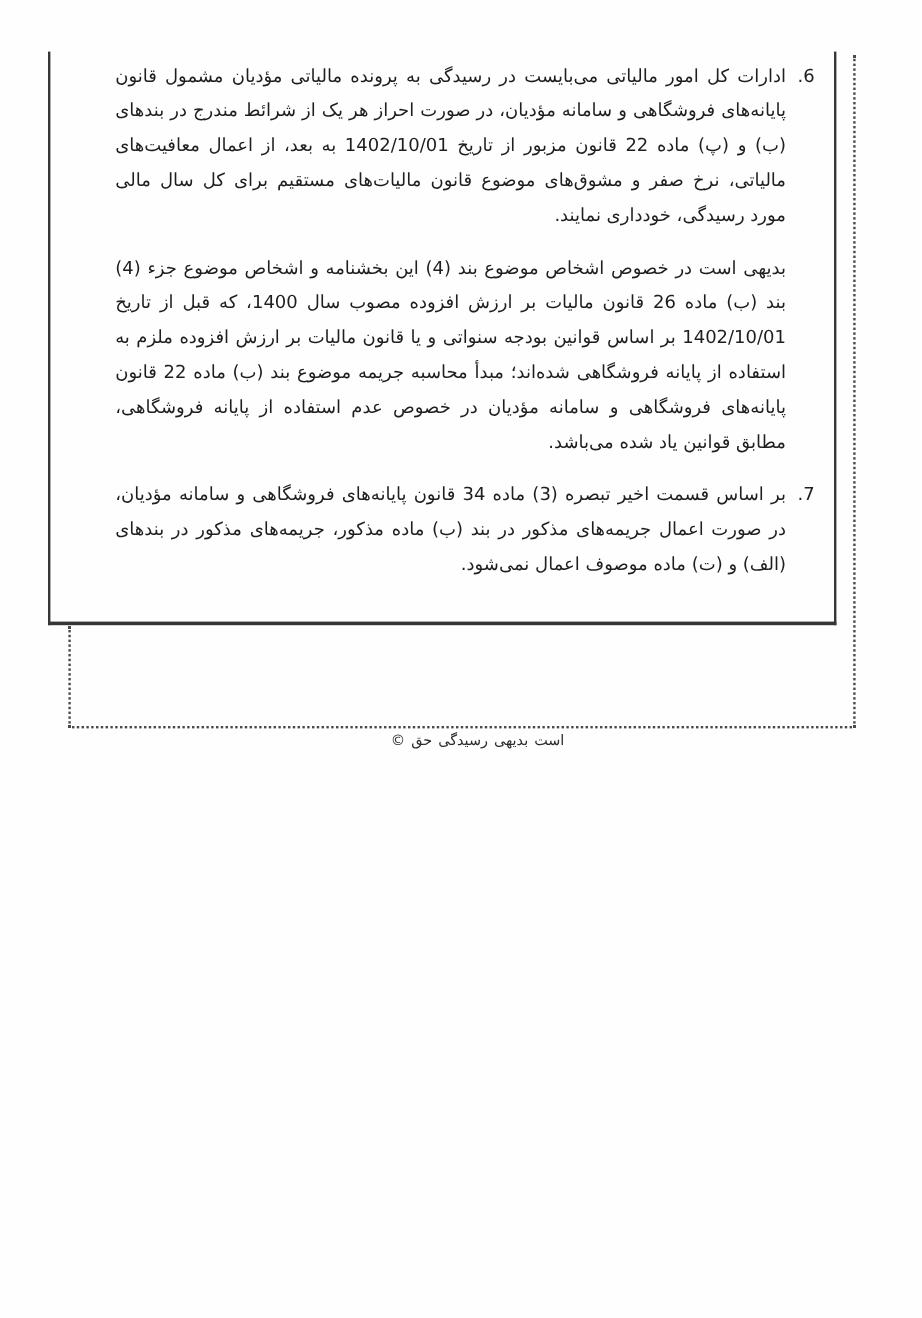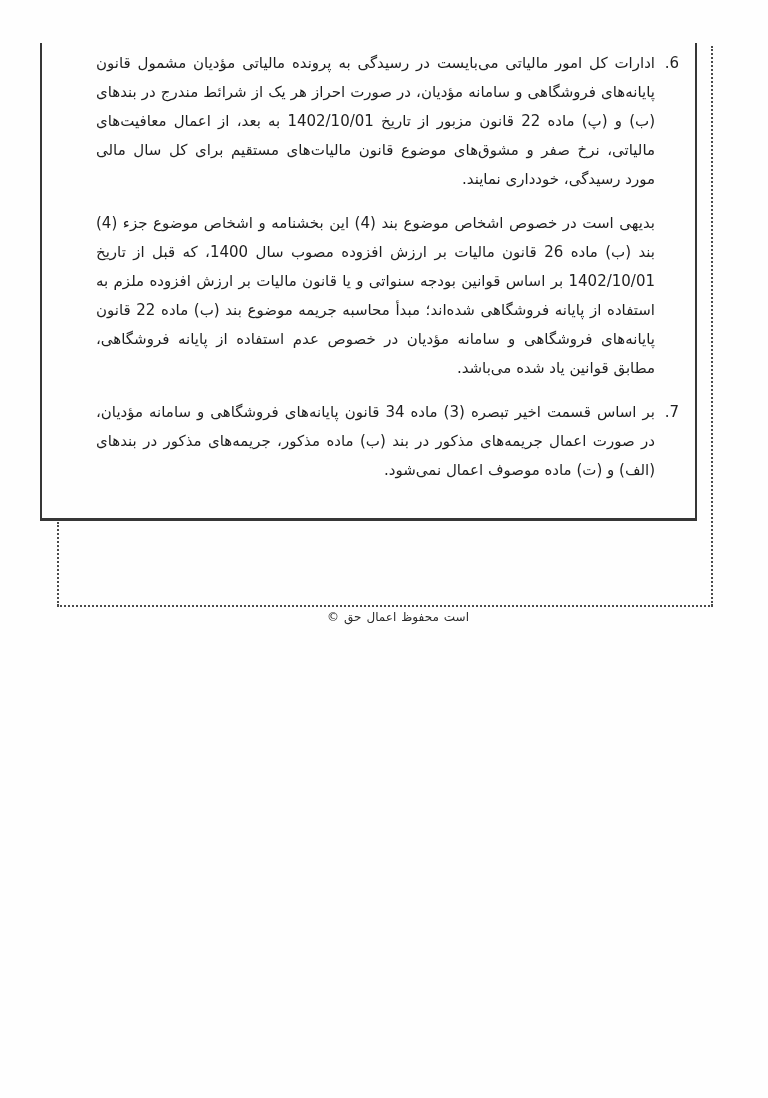--- a/index.html
+++ b/index.html
@@ -127,20 +127,20 @@
     </div>
 
   </div>
 
   <div class="dash-left"></div>
   <div class="dash-bottom"></div>
 
   <div class="copyright">
     <span class="word">©</span>
     <span class="word">حق</span>
-    <span class="word">اعمال</span>
-    <span class="word">محفوظ</span>
+    <span class="word">رسیدگی</span>
+    <span class="word">بدیهی</span>
     <span class="word">است</span>
   </div>
 
   <div class="page-number">4/4</div>
 
 </div>
 
 </body></html>

